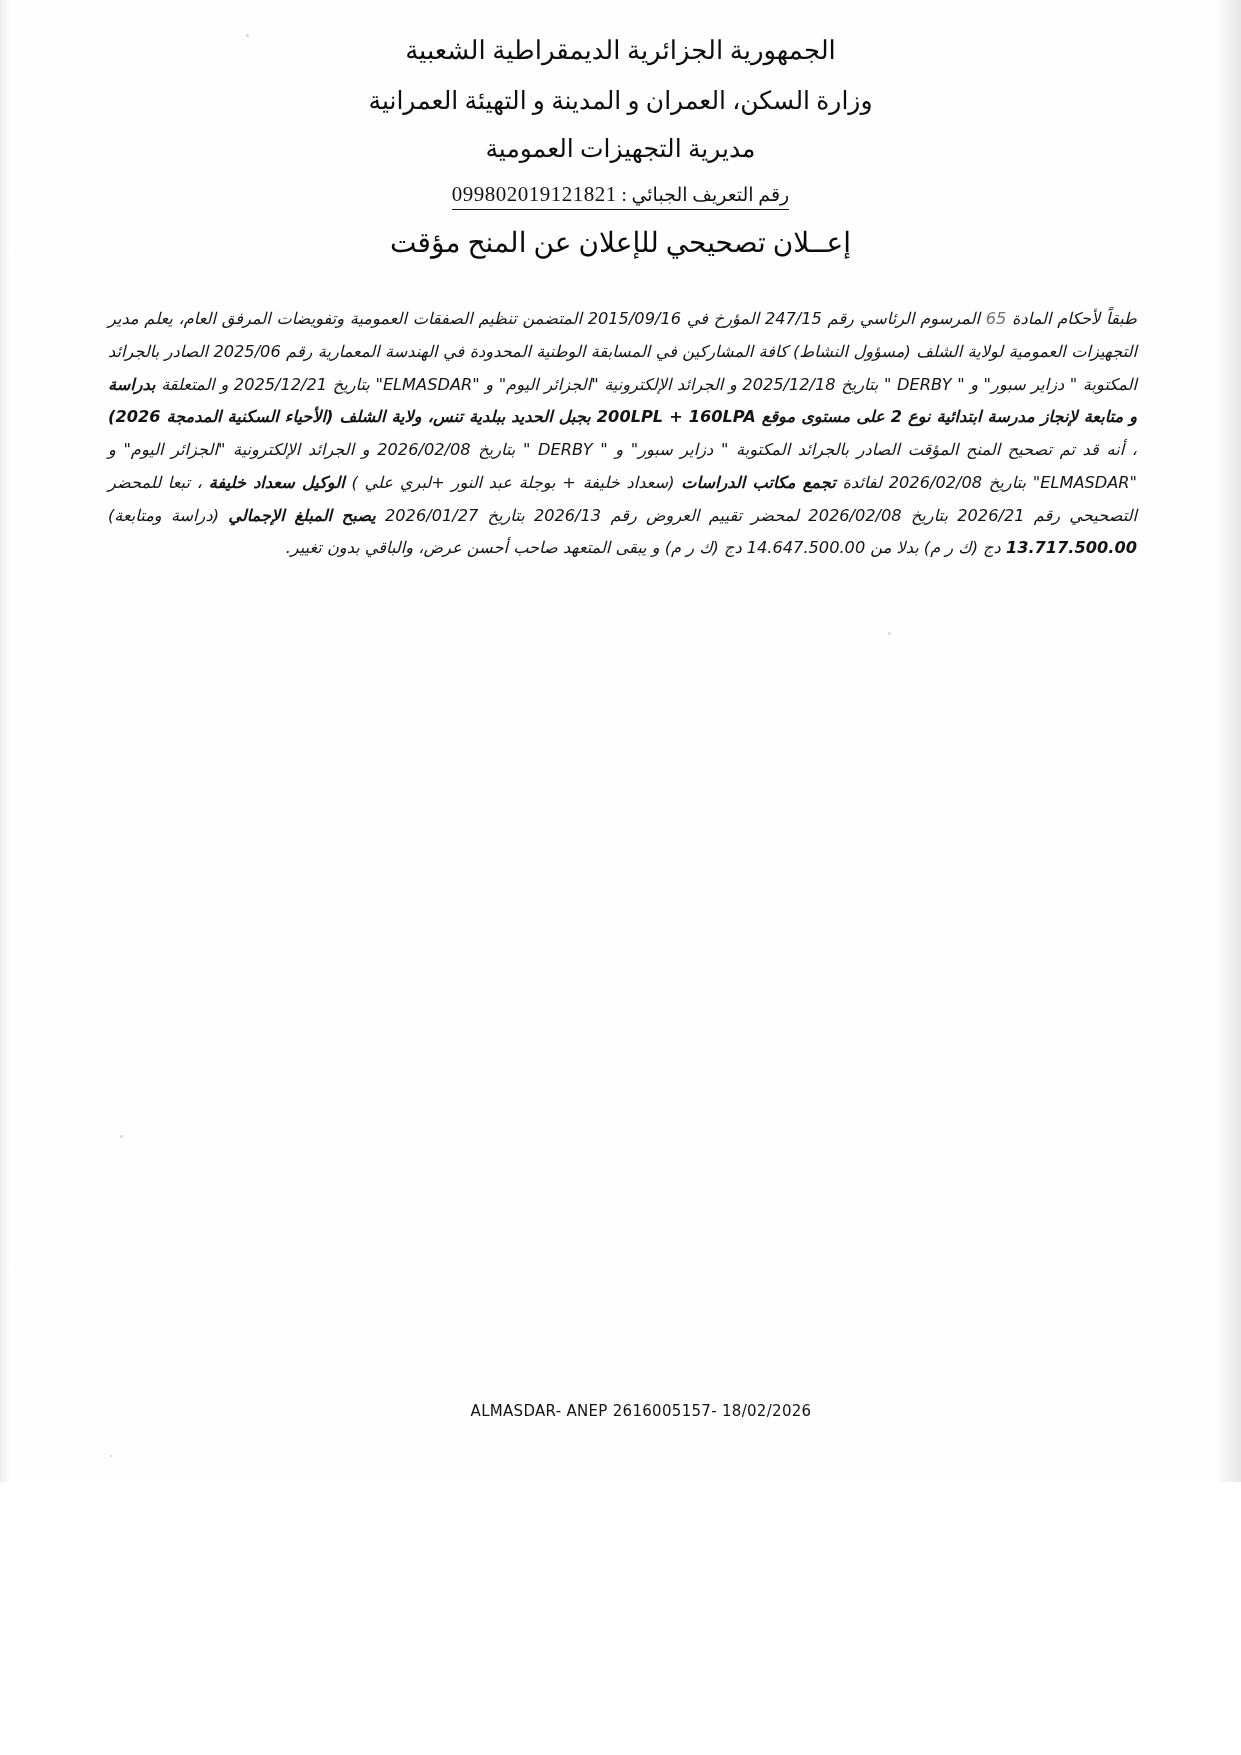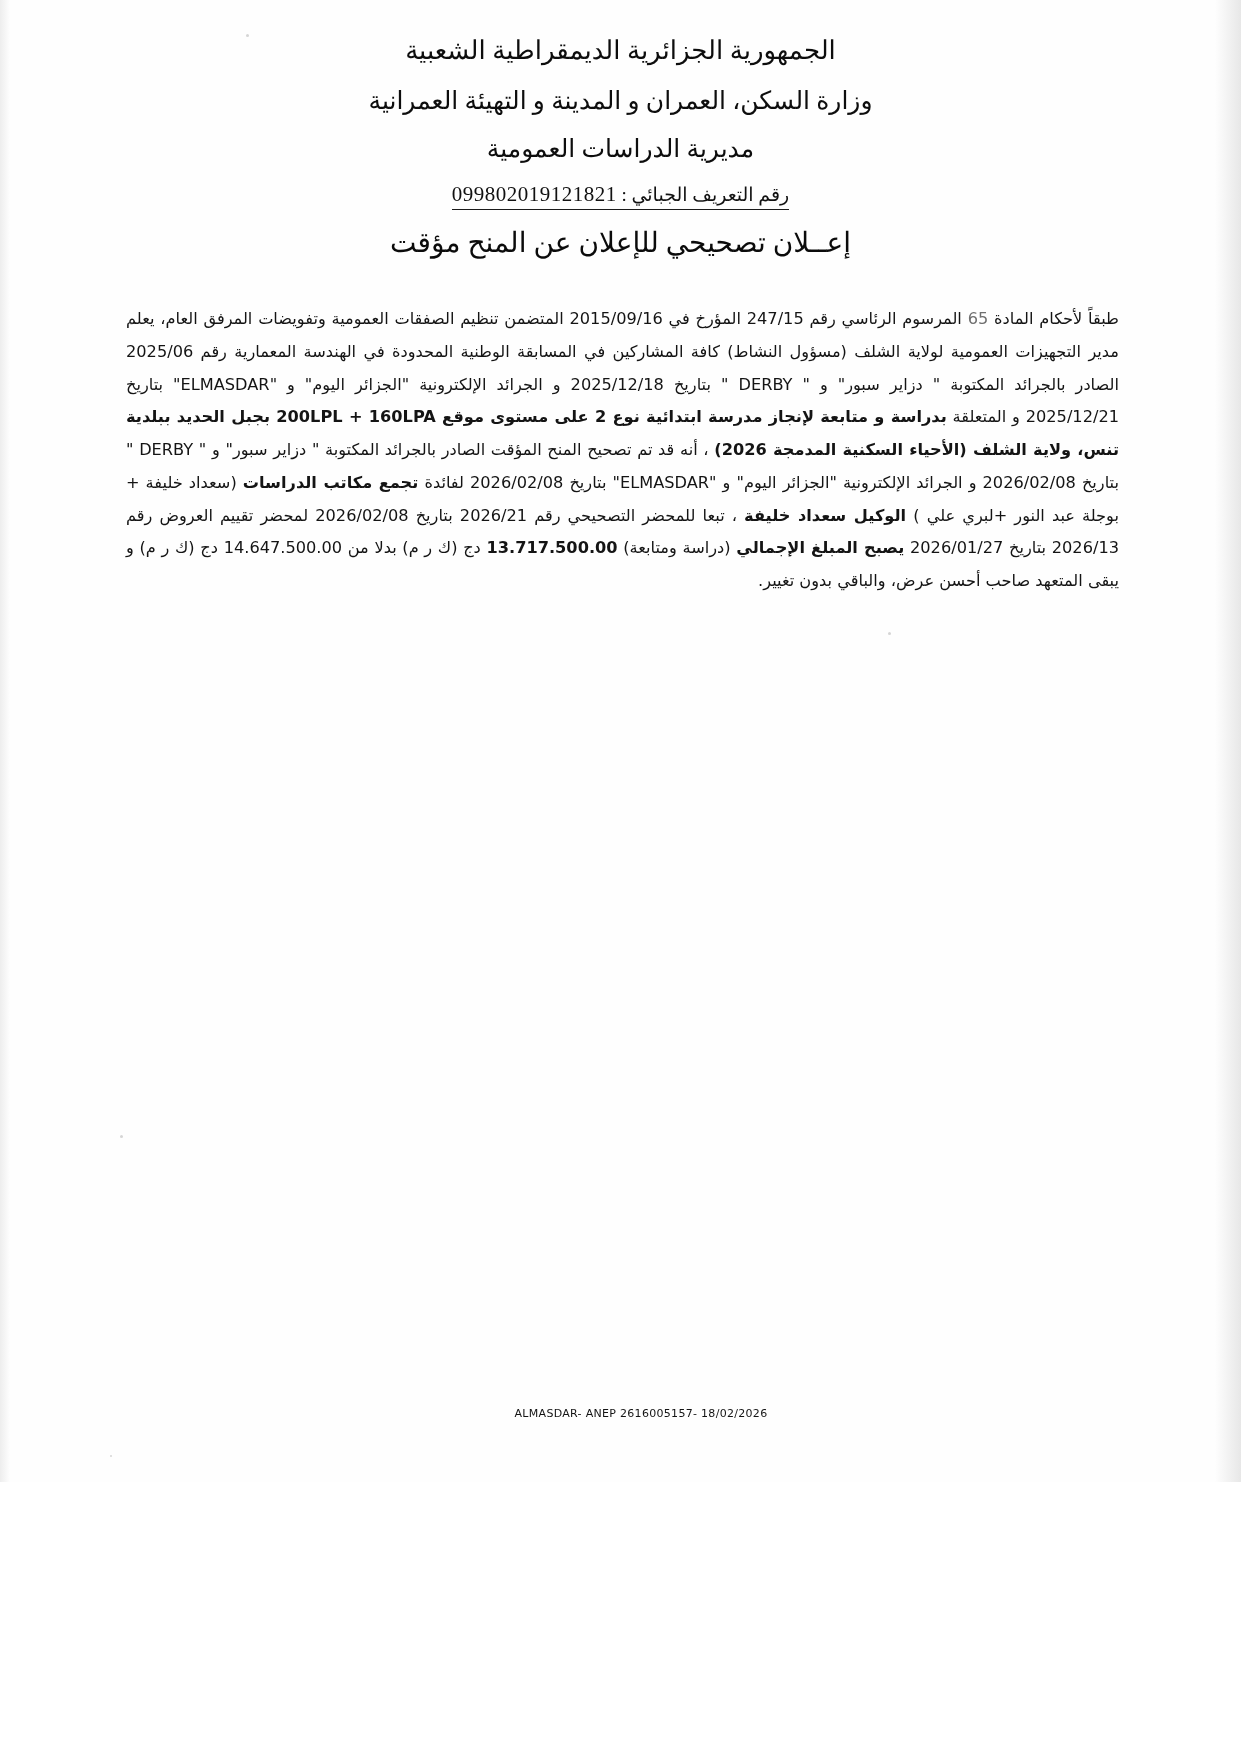--- a/index.html
+++ b/index.html
@@ -95,21 +95,22 @@
   .body-block {
     margin: 44px 104px 0 108px;
     font-family: "DejaVu Sans", "Liberation Sans", sans-serif;
     font-size: 16.2px;
     line-height: 2.02;
     text-align: justify;
     text-justify: inter-word;
     color: #141414;
   }
   .body-block p {
-    margin: 18px;
+    margin: 0;
+    font-style: italic;
   }
   .body-block b {
     font-weight: bold;
   }
   .ltr {
     direction: ltr;
     unicode-bidi: embed;
     display: inline-block;
   }
   .faded {
@@ -130,21 +131,21 @@
   }
 
   .footer {
     position: absolute;
     left: 0;
     right: 0;
     bottom: 62px;
     text-align: center;
     direction: ltr;
     font-family: "DejaVu Sans", "Liberation Sans", sans-serif;
-    font-size: 11px;
+    font-size: 15px;
     letter-spacing: 0.3px;
     color: #131313;
     margin-left: 41px;
   }
 </style>
 </head>
 <body>
 
 <div class="page">
 
@@ -152,21 +153,21 @@
   <div class="scan-edge-right"></div>
   <div class="scan-speck" style="top:34px; left:246px; width:3px; height:3px;"></div>
   <div class="scan-speck" style="top:322px; left:130px; width:3px; height:3px;"></div>
   <div class="scan-speck" style="top:632px; left:888px; width:3px; height:3px;"></div>
   <div class="scan-speck" style="top:1135px; left:120px; width:3px; height:3px;"></div>
   <div class="scan-speck" style="top:1455px; left:110px; width:2px; height:2px;"></div>
 
   <div class="header-block">
     <div class="header-line republic">الجمهورية الجزائرية الديمقراطية الشعبية</div>
     <div class="header-line ministry">وزارة السكن، العمران و المدينة  و  التهيئة العمرانية</div>
-    <div class="header-line directorate">مديرية الدراسات العمومية</div>
+    <div class="header-line directorate">مديرية التجهيزات العمومية</div>
 
     <div class="tax-id-row">
       <span class="tax-id">
         <span>رقم التعريف الجبائي :</span>
         <span class="num ltr">099802019121821</span>
       </span>
     </div>
   </div>
 
   <div class="doc-title">إعــلان تصحيحي للإعلان عن المنح مؤقت</div>

